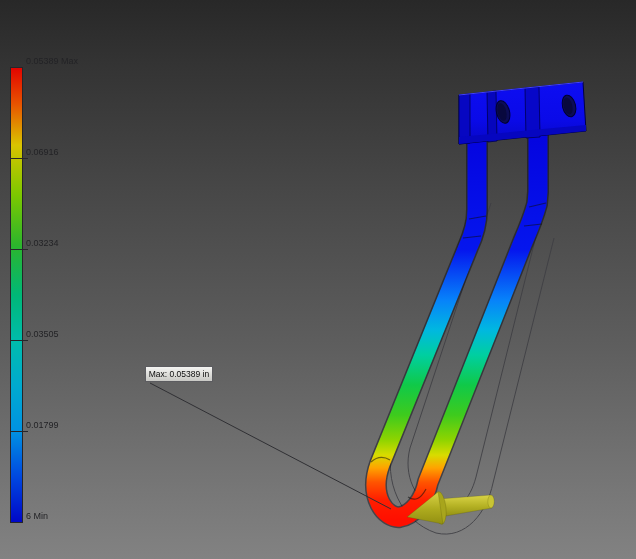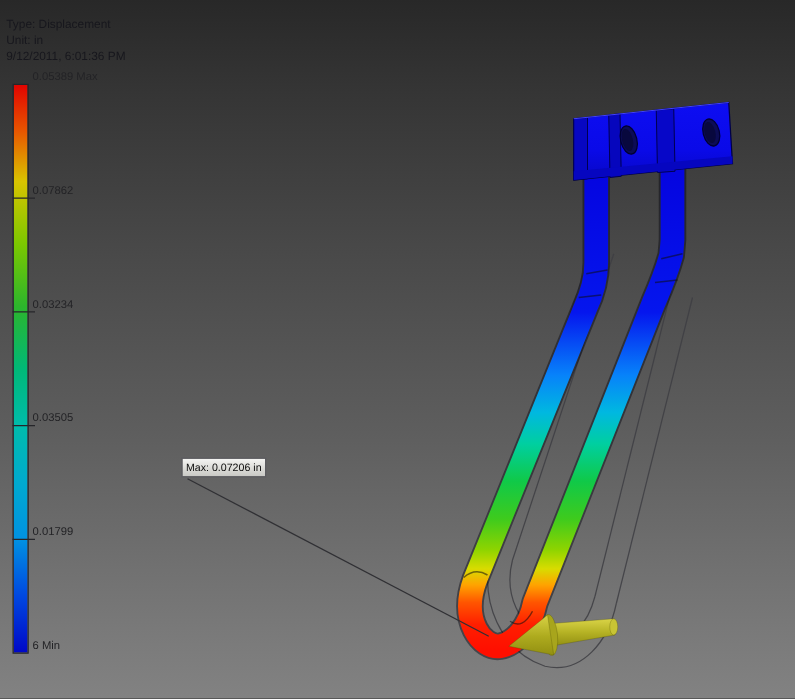--- a/index.html
+++ b/index.html
@@ -24,34 +24,29 @@
     background:linear-gradient(180deg,#f4f4f2 0%,#dcdcd8 55%,#c9c9c5 100%);
     border:1px solid #5c5c60;box-sizing:border-box;
     font-size:8.5px;line-height:14px;text-align:center;color:#0c0c0c;white-space:nowrap;
   }
 </style>
 </head>
 <body>
 
 <div class="viewport">
 
-  <div class="hdr">
-    <div>Type: Displacement</div>
-    <div>Unit: in</div>
-    <div>9/12/2011, 6:01:36 PM</div>
-  </div>
 
   <div>
     <div class="legend-bar"></div>
     <div class="tick" style="top:158px"></div>
     <div class="tick" style="top:249px"></div>
     <div class="tick" style="top:340px"></div>
     <div class="tick" style="top:431px"></div>
     <div class="lgl" style="top:56px">0.05389 Max</div>
-    <div class="lgl" style="top:147px">0.07862</div>
+    <div class="lgl" style="top:147px">0.06916</div>
     <div class="lgl" style="top:238px">0.03234</div>
     <div class="lgl" style="top:329px">0.03505</div>
     <div class="lgl" style="top:420px">0.01799</div>
     <div class="lgl" style="top:511px">6 Min</div>
   </div>
 
   <svg class="svgwrap" viewBox="0 0 636 559">
     <defs>
       <linearGradient id="tubeGrad" gradientUnits="userSpaceOnUse" x1="0" y1="140" x2="0" y2="520">
         <stop offset="0" stop-color="#0505e0"></stop>
@@ -129,16 +124,16 @@
       <g>
         <ellipse cx="569" cy="106" rx="6.5" ry="11" transform="rotate(-14 569 106)" fill="#0c0c55" stroke="#000030" stroke-width="1"></ellipse>
         <ellipse cx="568" cy="106" rx="4.3" ry="8.6" transform="rotate(-14 568 106)" fill="#08083e"></ellipse>
       </g>
     </g>
 
     <line x1="150" y1="383" x2="391" y2="509" stroke="#303034" stroke-width="1"></line>
   </svg>
 
   <div class="tooltip">
-    <span>Max: 0.07206 in</span>
+    <span>Max: 0.05389 in</span>
   </div>
 
 </div>
 
 </body></html>

